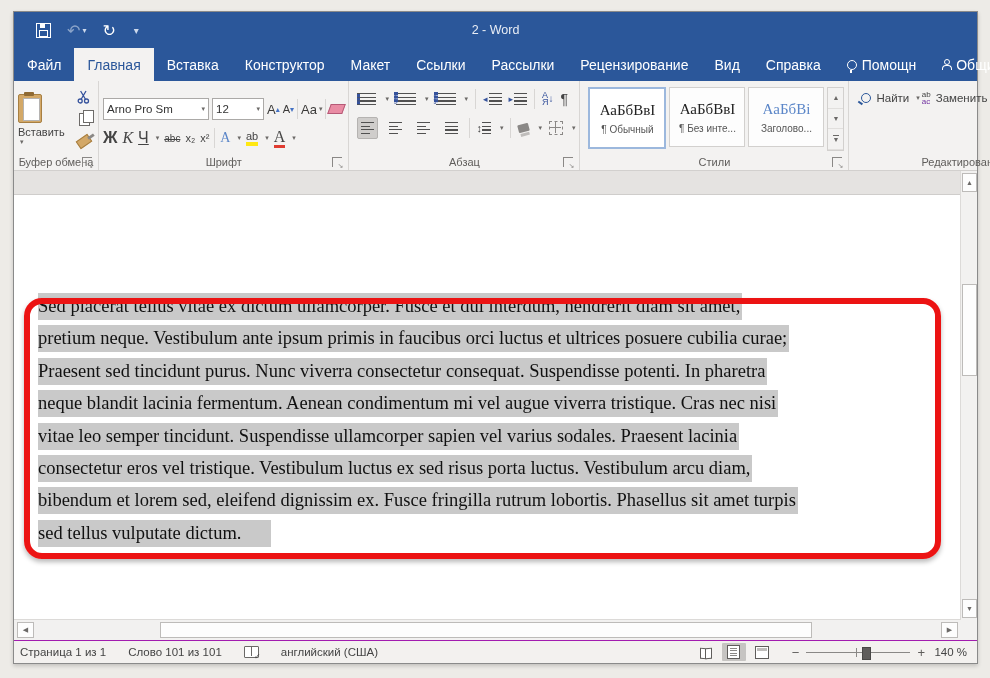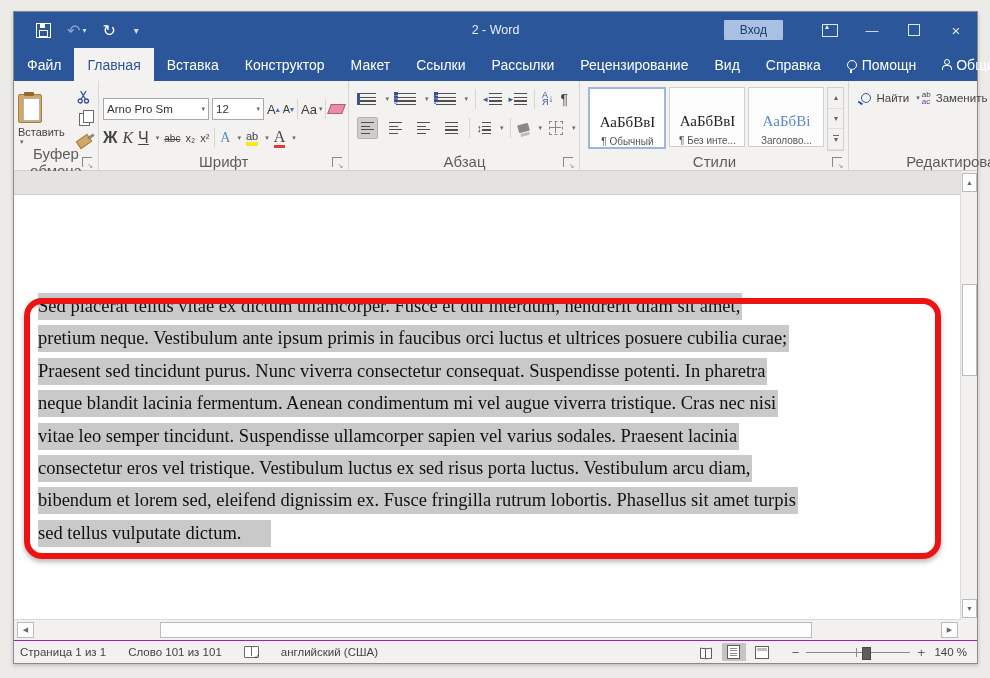--- a/index.html
+++ b/index.html
@@ -26,21 +26,21 @@
   .tabsrow{height:33px;background:#2b579a;display:flex;align-items:stretch;color:#fff;font-size:14px;flex:0 0 auto;}
   .tab{display:flex;align-items:center;padding:0 13px;white-space:nowrap;}
   .tab.active{background:#f3f2f1;color:#2b579a;}
   .tab .ticn{margin-right:5px;display:inline-flex;}
   .tabs-right{margin-left:auto;display:flex;}
   
   .ribbon{height:89px;background:#f3f2f1;border-bottom:1px solid #d2d0ce;display:flex;flex:0 0 auto;position:relative;}
   .rgroup{display:flex;flex-direction:column;position:relative;padding:3px 4px 0 4px;}
   .rgroup+.rgroup{border-left:1px solid #d8d6d4;}
   .rgroup-body{flex:1;display:flex;}
-  .rgroup-label{height:17px;font-size:15px;color:#5f5d5b;text-align:center;display:flex;align-items:center;justify-content:center;position:relative;}
+  .rgroup-label{height:17px;font-size:11px;color:#5f5d5b;text-align:center;display:flex;align-items:center;justify-content:center;position:relative;}
   .dlg{position:absolute;right:2px;bottom:3px;width:9px;height:9px;border-left:1px solid #8a8886;border-top:1px solid #8a8886;}
   .dlg::after{content:"↘";position:absolute;right:-1px;bottom:-3px;font-size:7px;color:#8a8886;}
   .caret{font-size:7px;color:#6b6967;margin-left:2px;}
   .btn{display:inline-flex;align-items:center;justify-content:center;border-radius:2px;color:#444;}
   
   .paste-big{display:flex;flex-direction:column;align-items:flex-start;width:56px;padding-top:3px;}
   .clipboard{width:22px;height:27px;background:#d3a867;border:1px solid #a77f42;border-radius:2px;position:relative;}
   .clipboard::before{content:"";position:absolute;left:5px;top:-3px;width:10px;height:4px;background:#8f6a33;border-radius:1px;}
   .clipboard::after{content:"";position:absolute;left:4px;top:3px;width:15px;height:21px;background:#fff;border:1px solid #b5b3b1;}
   .paste-label{font-size:11px;color:#444;margin-top:3px;}
@@ -80,21 +80,21 @@
   .grid-ic{width:12px;height:12px;border:1px dashed #8a8886;position:relative;}
   .grid-ic::before{content:"";position:absolute;left:5px;top:0;width:1px;height:11px;background:#8a8886;}
   .grid-ic::after{content:"";position:absolute;left:0;top:5px;width:11px;height:1px;background:#8a8886;}
   .pargrp .row1{display:flex;align-items:center;gap:7px;height:26px;margin-top:2px;padding-left:4px;}
   .pargrp .row2{display:flex;align-items:center;gap:7px;height:26px;margin-top:3px;padding-left:4px;}
   .vsep{width:1px;height:20px;background:#d8d6d4;}
   .alignbtn{width:20px;height:20px;display:flex;align-items:center;justify-content:center;border-radius:2px;border:1px solid transparent;}
   .alignbtn.sel{background:#cfcdcb;border-color:#b5b3b1;}
   
   .stylecards{display:flex;align-items:stretch;gap:3px;padding:3px 2px 2px 4px;}
-  .card{width:74px;border:1px solid #d2d0ce;background:#fdfdfd;display:flex;flex-direction:column;align-items:center;justify-content:flex-end;height:58px;}
+  .card{width:74px;border:1px solid #d2d0ce;background:#fdfdfd;display:flex;flex-direction:column;align-items:center;justify-content:center;height:58px;}
   .card.sel{border:2px solid #9cb8dd;background:#fff;}
   .card .prev{font-family:"Liberation Serif",serif;font-size:15px;color:#222;white-space:nowrap;overflow:hidden;max-width:70px;}
   .card .prev.blue{color:#5b86c8;}
   .card .lbl{font-size:10px;color:#555;margin-top:5px;white-space:nowrap;overflow:hidden;max-width:70px;}
   .stylescroll{width:15px;display:flex;flex-direction:column;border:1px solid #d2d0ce;margin:3px 0 2px 1px;}
   .stylescroll div{flex:1;display:flex;align-items:center;justify-content:center;font-size:7px;color:#6b6967;border-bottom:1px solid #e1dfdd;}
   .morebtn{border-top:1px solid #6b6967;}
   
   .editgrp{display:flex;flex-direction:row;gap:2px;padding:4px 6px 0 8px;}
   .editrow{display:flex;align-items:center;gap:5px;font-size:11.5px;color:#444;height:19px;white-space:nowrap;}
@@ -162,31 +162,20 @@
       <span class="icn">
           <span class="floppy"></span>
         </span>
       <span class="icn undo-dim">↶<span class="tiny-caret">▾</span></span>
       <span class="icn">↻</span>
       <span class="icn">
           <span class="tiny-caret" style="font-size:10px;">▾</span>
         </span>
     </div>
     <div class="title-text">2 - Word</div>
-    <div class="title-right">
-      <span class="signin-btn">Вход</span>
-      <span class="winctl">
-          <span class="ribbonopts"></span>
-        </span>
-      <span class="winctl">—</span>
-      <span class="winctl">
-          <span class="maxbox"></span>
-        </span>
-      <span class="winctl" style="font-size:15px;">×</span>
-    </div>
   </div>
 
   <div class="tabsrow">
     <span class="tab">Файл</span>
     <span class="tab active">Главная</span>
     <span class="tab">Вставка</span>
     <span class="tab">Конструктор</span>
     <span class="tab">Макет</span>
     <span class="tab">Ссылки</span>
     <span class="tab">Рассылки</span>

